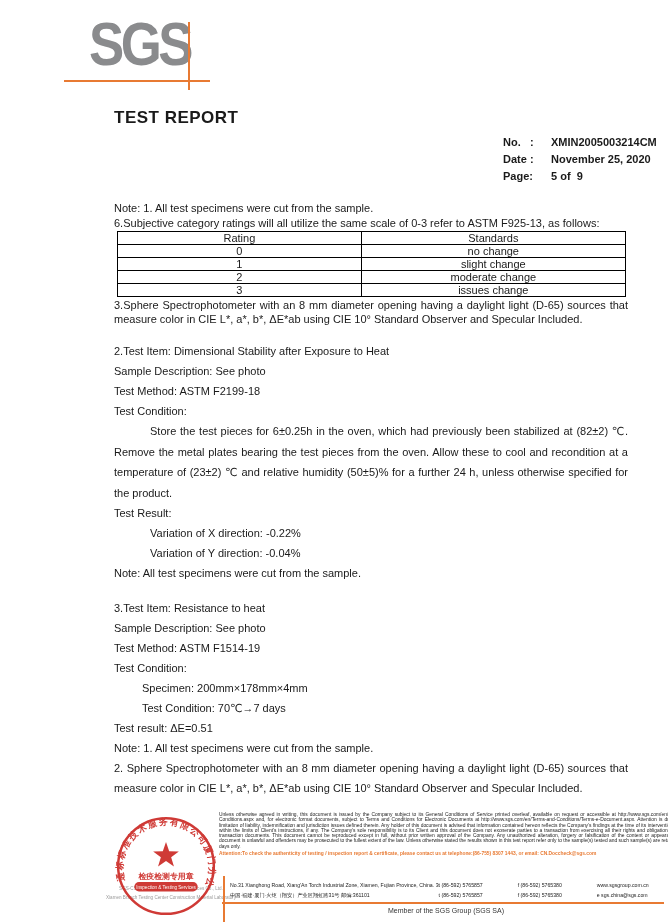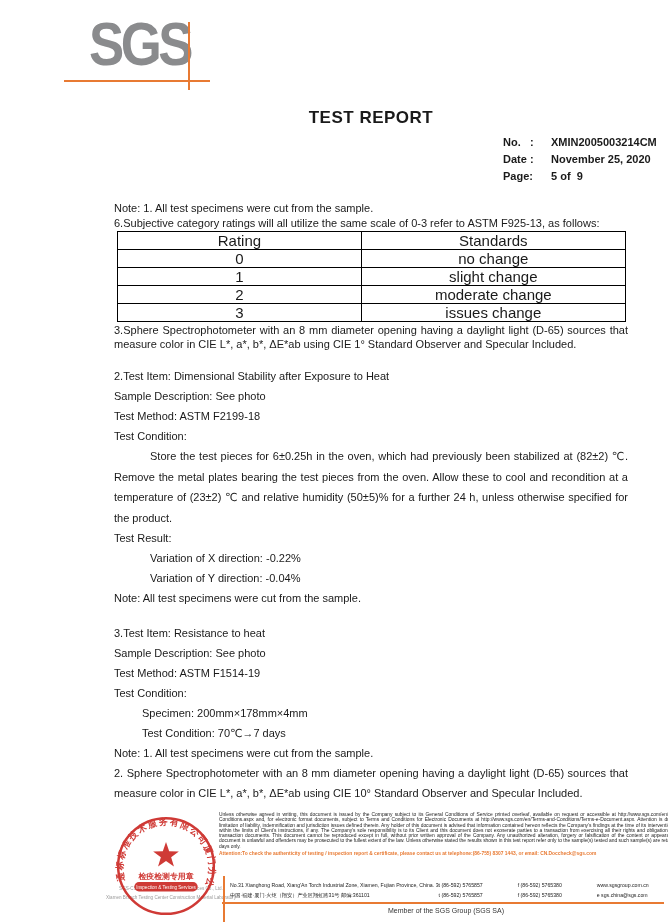--- a/index.html
+++ b/index.html
@@ -25,38 +25,38 @@
     letter-spacing: -4px;
     transform: scale(0.88, 1.02); transform-origin: left top;
     line-height: 1;
   }
   .logo-hline { position: absolute; left: 28px; top: 80px; width: 146px; height: 2px; background: #e87a33; }
   .logo-vline { position: absolute; left: 152px; top: 22px; width: 2px; height: 68px; background: #e87a33; }
 
   
   .report-title {
     position: absolute; left: 78px; top: 108px; width: 514px;
-    text-align: center; font-size: 17px; font-weight: bold; letter-spacing: 0.5px;
+    font-size: 17px; font-weight: bold; letter-spacing: 0.5px;
   }
   .meta { position: absolute; left: 420px; top: 134px; font-size: 11px; font-weight: bold; }
   .meta-row { display: flex; line-height: 17px; padding-left: 47px; }
   .meta-label { display: inline-block; width: 48px; white-space: pre; }
   .meta-value { white-space: pre; }
 
   
   .main { position: absolute; left: 78px; top: 201px; width: 514px; font-size: 11px; }
   .note-line { line-height: 15px; }
   table.rating {
     width: 99%; margin-left: 3px;
     border-collapse: collapse; table-layout: fixed;
   }
   table.rating th, table.rating td {
     border: 1px solid #000; height: 13px;
     text-align: center; vertical-align: middle;
-    font-size: 15px; font-weight: normal; padding: 0;
+    font-size: 11px; font-weight: normal; padding: 0;
   }
   table.rating col.c1 { width: 48%; }
   .note3 { line-height: 14px; text-align: justify; margin-top: 1px; }
   .section { margin-top: 15px; }
   .section p { line-height: 20px; }
   .para-justify { text-align: justify; text-indent: 36px; line-height: 20.5px !important; }
   .indent1 { padding-left: 36px; }
   .indent2 { padding-left: 28px; }
 
   
@@ -133,41 +133,42 @@
         <td>2</td>
         <td>moderate change</td>
       </tr>
       <tr>
         <td>3</td>
         <td>issues change</td>
       </tr>
     </tbody>
       </table>
 
-    <p class="note3">3.Sphere Spectrophotometer with an 8 mm diameter opening having a daylight light (D-65) sources that measure color in CIE L*, a*, b*, ΔE*ab using CIE 1° Standard Observer and Specular Included.</p>
+    <p class="note3">3.Sphere Spectrophotometer with an 8 mm diameter opening having a daylight light (D-65) sources that measure color in CIE L*, a*, b*, ΔE*ab using CIE 10° Standard Observer and Specular Included.</p>
 
     <div class="section">
       <p>2.Test Item: Dimensional Stability after Exposure to Heat</p>
       <p>Sample Description: See photo</p>
       <p>Test Method: ASTM F2199-18</p>
       <p>Test Condition:</p>
       <p class="para-justify">Store the test pieces for 6±0.25h in the oven, which had previously been stabilized at (82±2) ℃. Remove the metal plates bearing the test pieces from the oven. Allow these to cool and recondition at a temperature of (23±2) ℃ and relative humidity (50±5)% for a further 24 h, unless otherwise specified for the product.</p>
       <p>Test Result:</p>
       <p class="indent1">Variation of X direction: -0.22%</p>
       <p class="indent1">Variation of Y direction: -0.04%</p>
       <p>Note: All test specimens were cut from the sample.</p>
     </div>
 
     <div class="section">
       <p>3.Test Item: Resistance to heat</p>
       <p>Sample Description: See photo</p>
       <p>Test Method: ASTM F1514-19</p>
       <p>Test Condition:</p>
       <p class="indent2">Specimen: 200mm×178mm×4mm</p>
       <p class="indent2">Test Condition: 70℃→7 days</p>
+      <p>Test result: ΔE=0.51</p>
       <p>Note: 1. All test specimens were cut from the sample.</p>
       <p style="text-align: justify;">2. Sphere Spectrophotometer with an 8 mm diameter opening having a daylight light (D-65) sources that measure color in CIE L*, a*, b*, ΔE*ab using CIE 10° Standard Observer and Specular Included.</p>
     </div>
   </div>
 
   <div class="footer">
 
     <div class="company-lines">
       <div>SGS-CSTC Standards Technical Services Co., Ltd.</div>
       <div>Xiamen Branch Testing Center Construction Material Laboratory</div>

